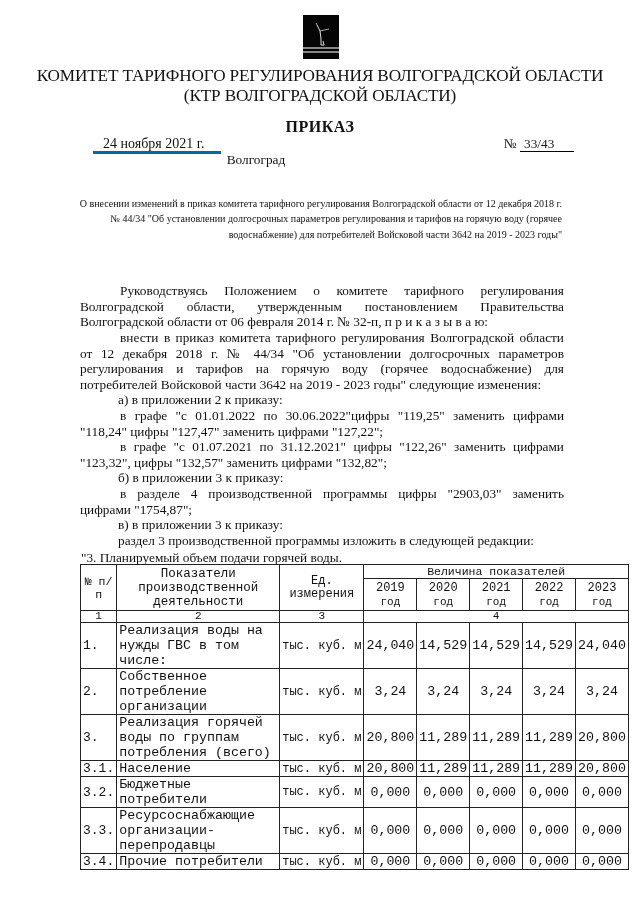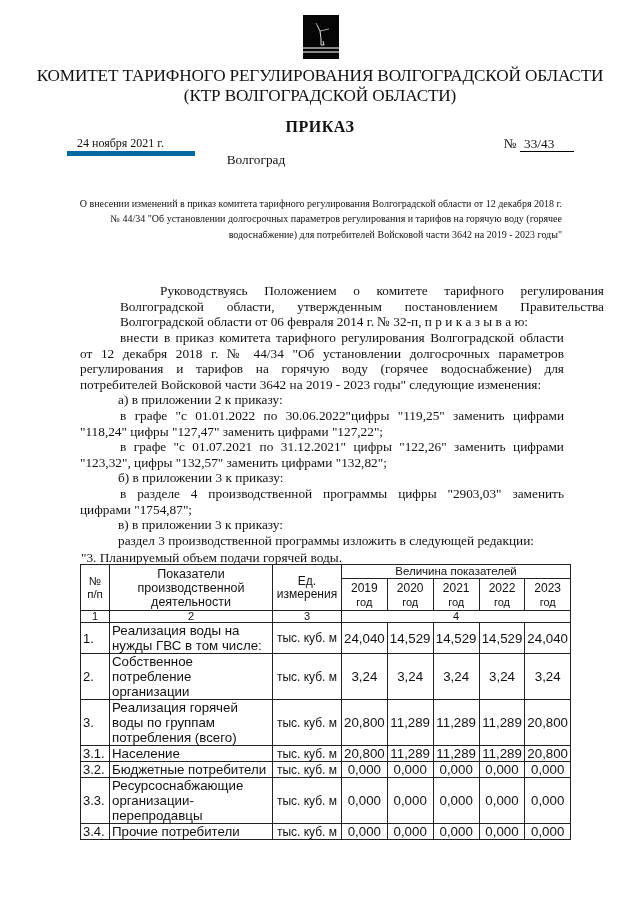--- a/index.html
+++ b/index.html
@@ -13,40 +13,40 @@
   }
   .logo svg { display: block; }
   .org {
     left: 0; width: 640px; text-align: center; font-size: 17.2px; letter-spacing: -0.15px;
   }
   .title {
     left: 0; width: 640px; text-align: center; font-size: 16px; font-weight: bold;
     top: 118px; letter-spacing: 0.5px;
   }
   .date {
-    left: 67px; top: 136px; font-size: 12px; width: 128px; border-bottom: 5px solid #0369a1;
+    left: 93px; top: 136px; font-size: 14px; width: 128px; border-bottom: 3px solid #0369a1;
     padding-left: 10px; line-height: 15px; box-sizing: border-box;
   }
   .num-wrap { left: 504px; top: 136px; font-size: 13.3px; line-height: 15px; }
   .num-val { display: inline-block; width: 54px; border-bottom: 1px solid #000000; padding-left: 4px; box-sizing: border-box; }
   .city { left: 0; width: 512px; text-align: center; top: 152px; font-size: 13.3px; }
   .subject {
     left: 78px; width: 484px; top: 196px; font-size: 10px; text-align: right; line-height: 15.4px;
   }
   .body-text {
     left: 80px; width: 484px; font-size: 13.3px; line-height: 15.6px; text-align: justify;
   }
   .indent { text-indent: 40px; }
   .line { left: 78px; width: 484px; font-size: 13.3px; line-height: 15.6px; white-space: nowrap; }
   .ind { padding-left: 40px; box-sizing: border-box; }
   .caption { left: 81px; top: 550px; font-size: 13.3px; }
 
   table.t {
     position: absolute; left: 80px; top: 564px; border-collapse: collapse;
-    font-family: Liberation Sans, sans-serif; color: #111;
+    font-family: Liberation Mono, monospace; color: #111;
   }
   table.t td { border: 1px solid #222; padding: 0 2px; vertical-align: middle; }
   .hdr { font-size: 11.5px; text-align: center; line-height: 13px; }
   .hdr-sm { font-size: 10.5px; text-align: center; line-height: 13px; }
   .yr { font-size: 12px; text-align: center; line-height: 14px; }
   .colnum { font-size: 11px; text-align: center; line-height: 11px; }
   .cell-no { font-size: 13px; text-align: left; }
   .cell-name { font-size: 13.3px; text-align: left; line-height: 15px; }
   .cell-unit { font-size: 12px; text-align: center; white-space: nowrap; }
   .cell-val { font-size: 13.3px; text-align: center; }
@@ -72,21 +72,21 @@
 
 <div class="abs date">24 ноября 2021 г.</div>
 <div class="abs num-wrap">
   <span>№</span>
   <span class="num-val">33/43</span>
 </div>
 <div class="abs city">Волгоград</div>
 
 <div class="abs subject">О внесении изменений в приказ комитета тарифного регулирования Волгоградской области от 12 декабря 2018 г. № 44/34 "Об установлении долгосрочных параметров регулирования и тарифов на горячую воду (горячее водоснабжение) для потребителей Войсковой части 3642 на 2019 - 2023 годы"</div>
 
-<div class="abs body-text indent" style="top:283px;margin-left:40px;">Руководствуясь Положением о комитете тарифного регулирования Волгоградской области, утвержденным постановлением Правительства Волгоградской области от 06 февраля 2014 г. № 32-п, п р и к а з ы в а ю:</div>
+<div class="abs body-text indent" style="top:283px;">Руководствуясь Положением о комитете тарифного регулирования Волгоградской области, утвержденным постановлением Правительства Волгоградской области от 06 февраля 2014 г. № 32-п, п р и к а з ы в а ю:</div>
 <div class="abs body-text indent" style="top:330px;">внести в приказ комитета тарифного регулирования Волгоградской области от 12 декабря 2018 г. № 44/34 "Об установлении долгосрочных параметров регулирования и тарифов на горячую воду (горячее водоснабжение) для потребителей Войсковой части 3642 на 2019 - 2023 годы" следующие изменения:</div>
 <div class="abs line ind" style="top:392px;">а) в приложении 2 к приказу:</div>
 <div class="abs body-text indent" style="top:408px;">в графе "с 01.01.2022 по 30.06.2022"цифры "119,25" заменить цифрами "118,24" цифры "127,47" заменить цифрами "127,22";</div>
 <div class="abs body-text indent" style="top:439px;">в графе "с 01.07.2021 по 31.12.2021" цифры "122,26" заменить цифрами "123,32", цифры "132,57" заменить цифрами "132,82";</div>
 <div class="abs line ind" style="top:470px;">б) в приложении 3 к приказу:</div>
 <div class="abs body-text indent" style="top:486px;">в разделе 4 производственной программы цифры "2903,03" заменить цифрами "1754,87";</div>
 <div class="abs line ind" style="top:517px;">в) в приложении 3 к приказу:</div>
 <div class="abs line ind" style="top:533px;">раздел 3 производственной программы изложить в следующей редакции:</div>
 
 <div class="abs caption">"3. Планируемый объем подачи горячей воды.</div>

